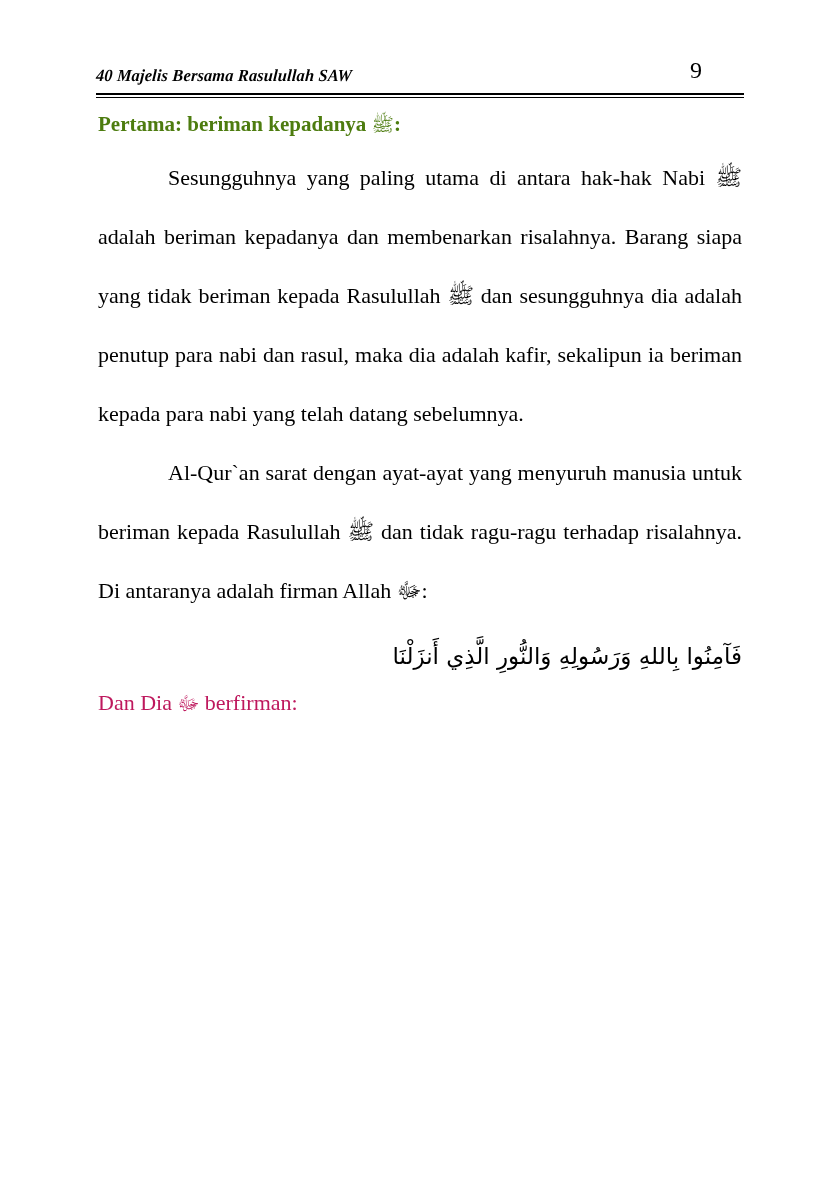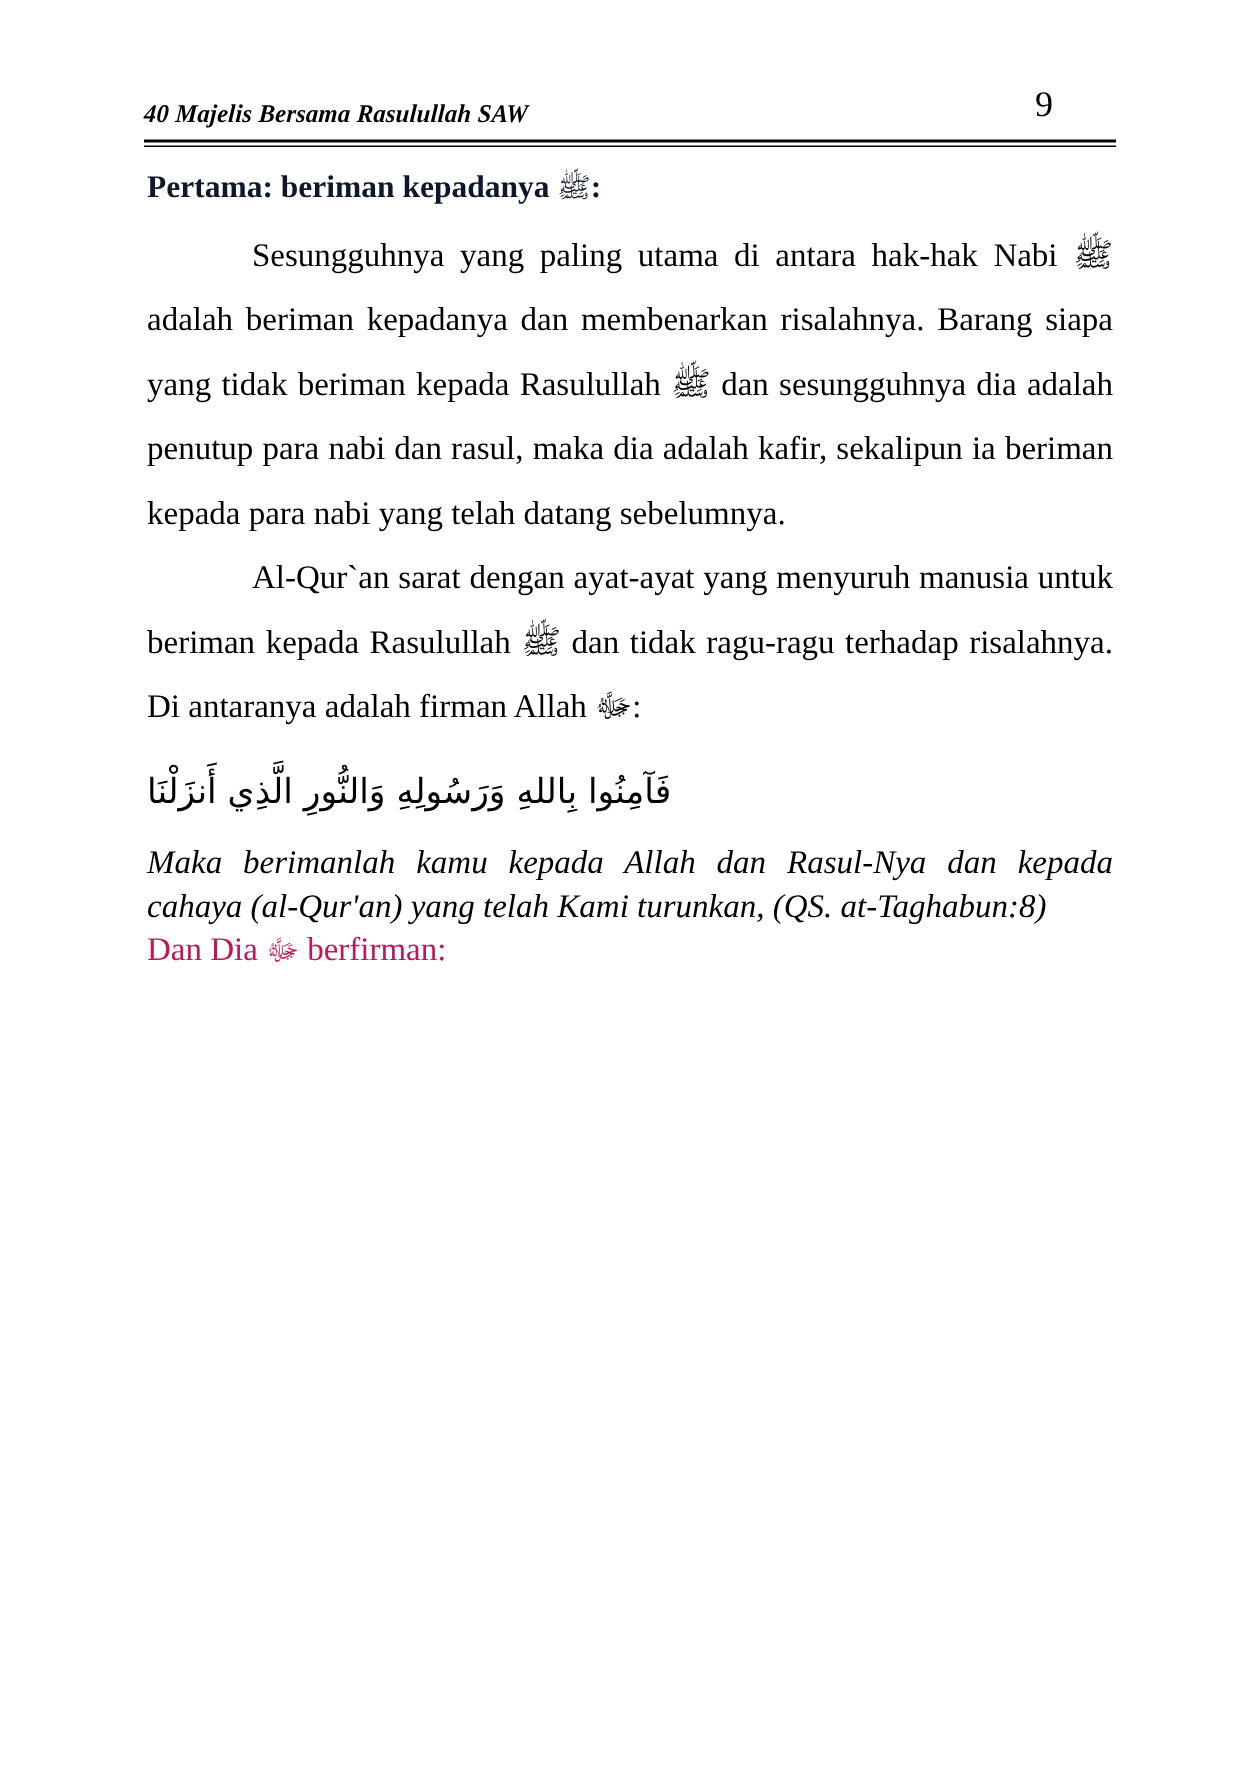--- a/index.html
+++ b/index.html
@@ -78,43 +78,43 @@
     top: 110px;
     width: 644px;
   }
 
   .section-heading {
     font-family: "Liberation Serif", "DejaVu Serif", serif;
     font-weight: bold;
     font-size: 21px;
     line-height: 28px;
     margin: 0 0 10px 0;
-    color: #0f172a;
+    color: #4d7c0f;
   }
 
   .body-para {
     font-family: "Liberation Serif", "DejaVu Serif", serif;
     font-size: 22px;
-    line-height: 43px;
+    line-height: 59px;
     text-align: justify;
     text-indent: 70px;
     margin: 0;
     color: #000;
     -webkit-hyphens: none;
     hyphens: none;
   }
   .body-para + .body-para {
     margin-top: 0;
   }
 
   .arabic-line {
     font-family: "DejaVu Sans", "Liberation Serif", serif;
     direction: rtl;
     unicode-bidi: bidi-override;
-    text-align: left;
+    text-align: right;
     font-size: 23px;
     line-height: 44px;
     margin: 12px 0 10px 0;
     color: #000;
     white-space: nowrap;
   }
   .arabic-line.verse-one { margin-top: 14px; }
   .arabic-line.verse-two { margin-top: 18px; }
 
   .translation {
@@ -164,20 +164,19 @@
   <div id="content">
 
     <h2 class="section-heading"><span>Pertama: beriman kepadanya </span><span class="honorific">ﷺ</span><span>:</span></h2>
 
     <p class="body-para">Sesungguhnya yang paling utama di antara hak-hak Nabi ﷺ adalah beriman kepadanya dan membenarkan risalahnya. Barang siapa yang tidak beriman kepada Rasulullah ﷺ dan sesungguhnya dia adalah penutup para nabi dan rasul, maka dia adalah kafir, sekalipun ia beriman kepada para nabi yang telah datang sebelumnya.</p>
 
     <p class="body-para">Al-Qur`an sarat dengan ayat-ayat yang menyuruh manusia untuk beriman kepada Rasulullah ﷺ dan tidak ragu-ragu terhadap risalahnya. Di antaranya adalah firman Allah ﷻ:</p>
 
     <div class="arabic-line verse-one">فَآمِنُوا بِاللهِ وَرَسُولِهِ وَالنُّورِ الَّذِي أَنزَلْنَا</div>
 
-    <p class="translation">Maka berimanlah kamu kepada Allah dan Rasul-Nya dan kepada cahaya (al-Qur'an) yang telah Kami turunkan, (QS. at-Taghabun:8)</p>
 
     <p class="plain-line"><span>Dan Dia </span><span class="honorific">ﷻ</span><span> berfirman:</span></p>
 
 
 
   </div>
 </div>
 
 </body></html>

